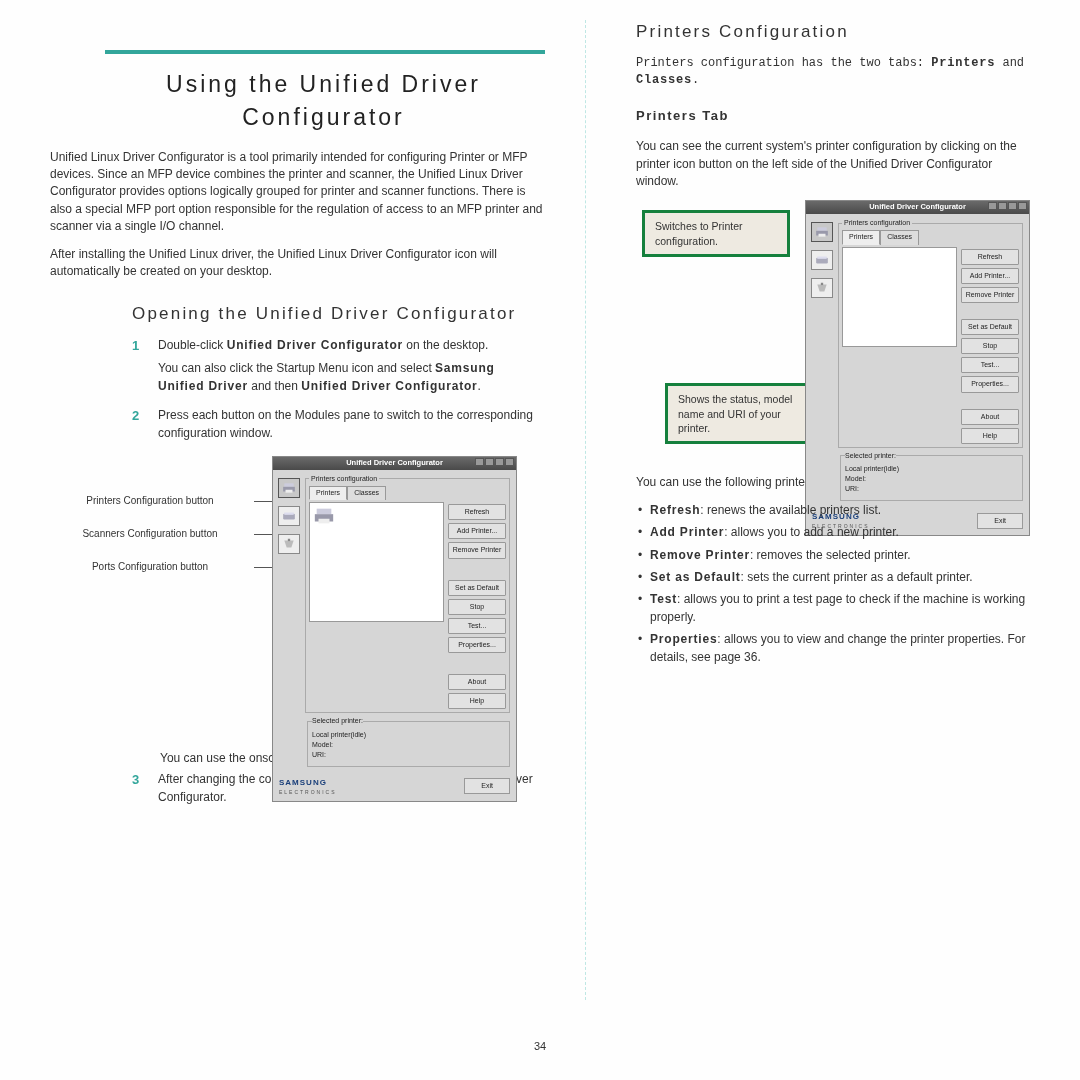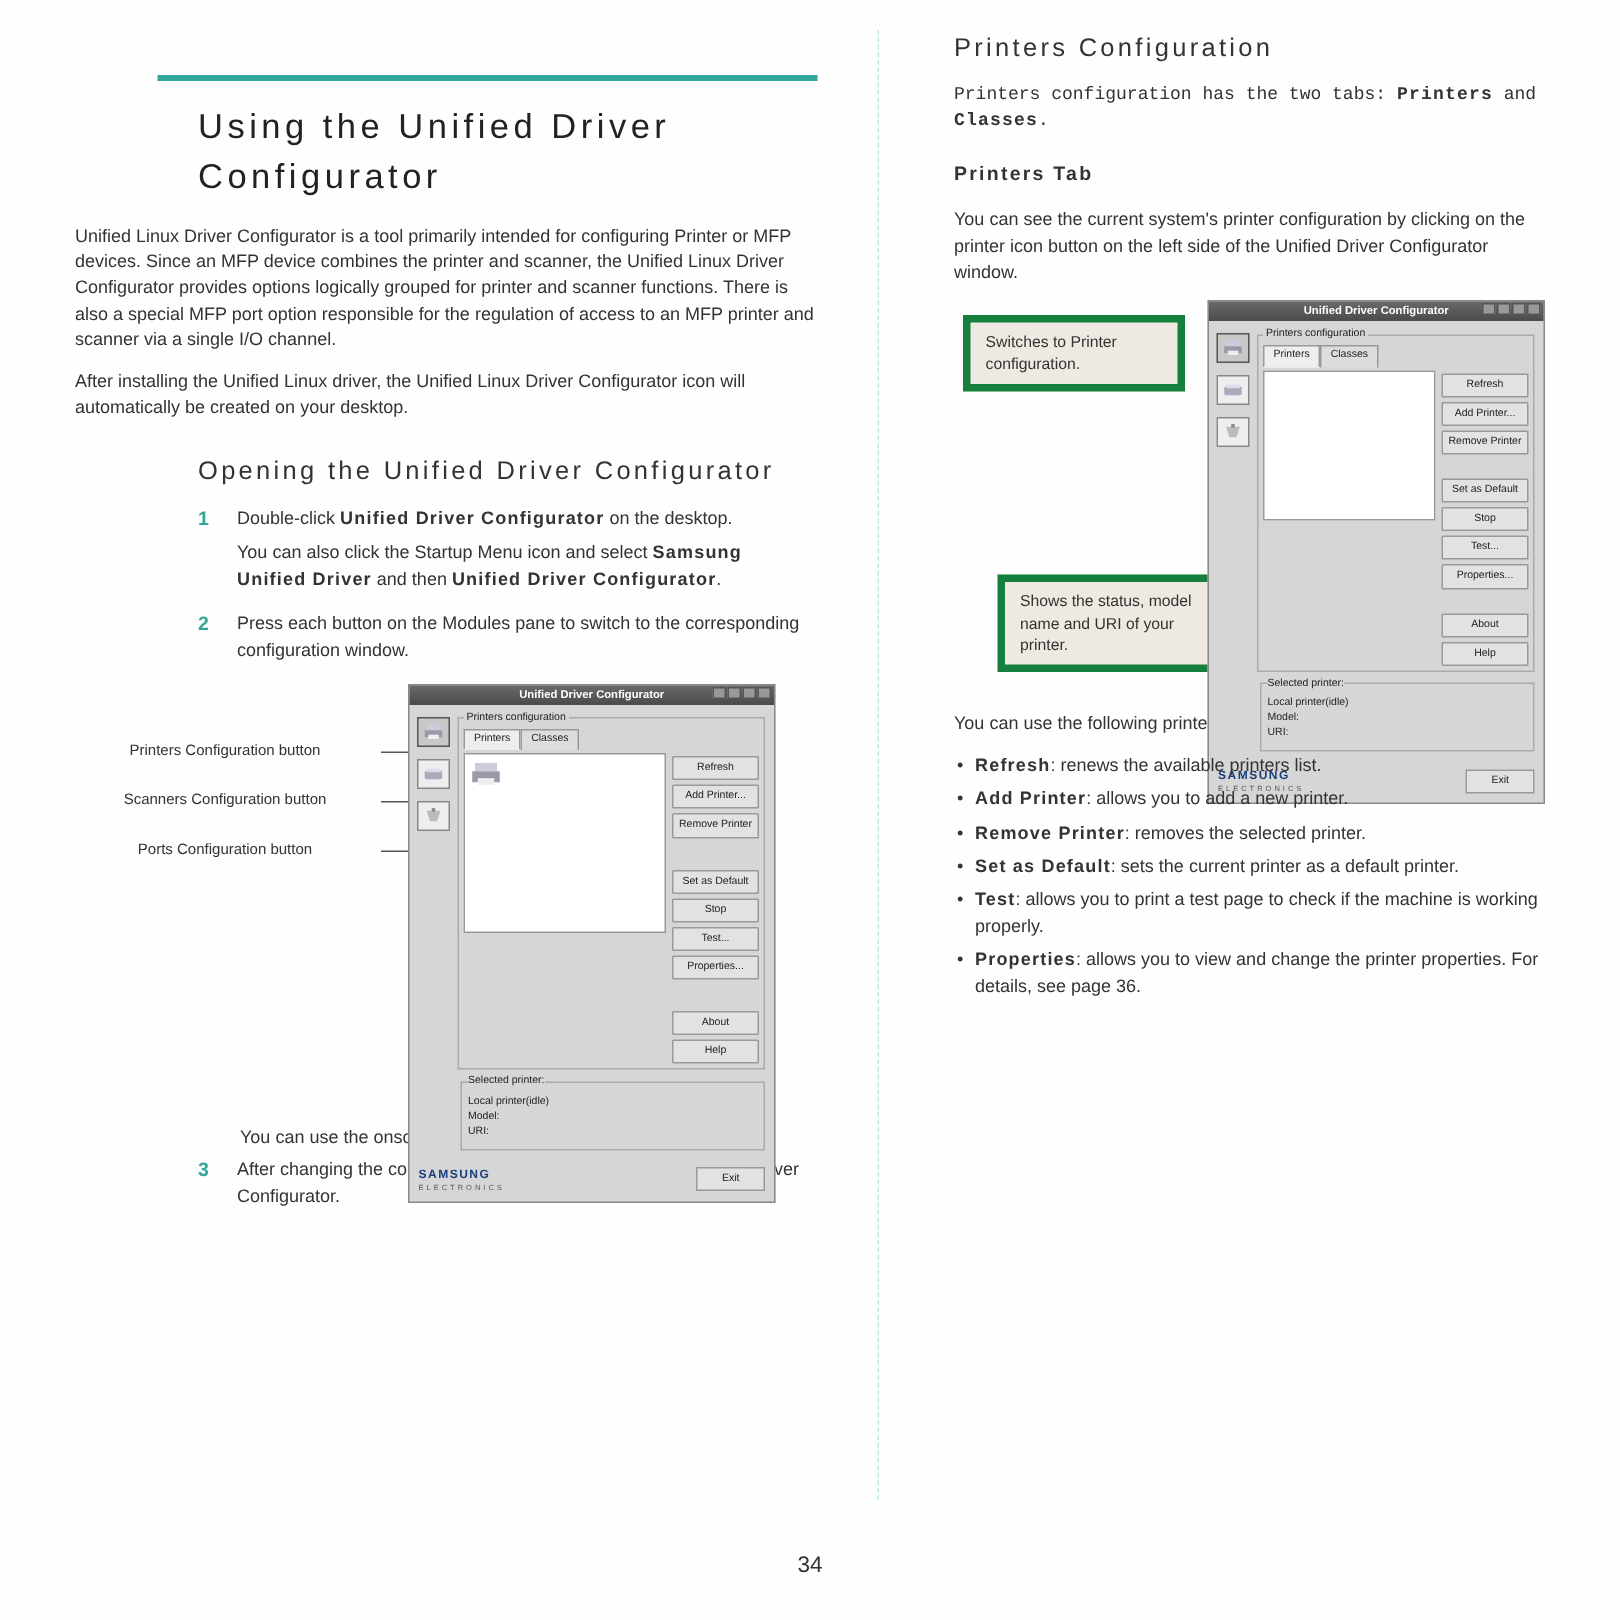--- a/index.html
+++ b/index.html
@@ -39,20 +39,21 @@
   }
   h1.main {
     font-size: 23px;
     font-weight: 500;
     letter-spacing: 3px;
     color: #222;
     margin-left: 82px;
     margin-right: 30px;
     margin-bottom: 14px;
     font-family: Arial, sans-serif;
+    text-align: center;
   }
   p.para {
     margin-bottom: 10px;
     margin-left: 0;
     color: #333;
   }
   h2.sub {
     font-size: 17px;
     font-weight: 500;
     letter-spacing: 2.2px;
@@ -213,35 +214,35 @@
     height: 260px;
     margin: 10px 0 14px 0;
   }
   .fig2 .window {
     position: absolute; right: 0; top: 0; width: 225px;
   }
   .fig2 .listbox { height: 100px; }
   .callout-box {
     position: absolute;
     background: #eeeae1;
-    border: 5px solid #15803d;
+    border: 3px solid #15803d;
     font-size: 10.5px;
     padding: 6px 10px;
     color: #333;
     line-height: 1.35;
   }
   .callout-box::after {
     content:""; position:absolute;
   }
   .footer {
     position: absolute;
     bottom: 26px;
     left: 0; right: 0;
     text-align: center;
-    font-size: 15px;
+    font-size: 11px;
     color: #333;
   }
   .footer .pg { margin-bottom: 2px; }
 </style>
 </head>
 <body>
 
 <div class="page">
 
   <div class="col col-left">

